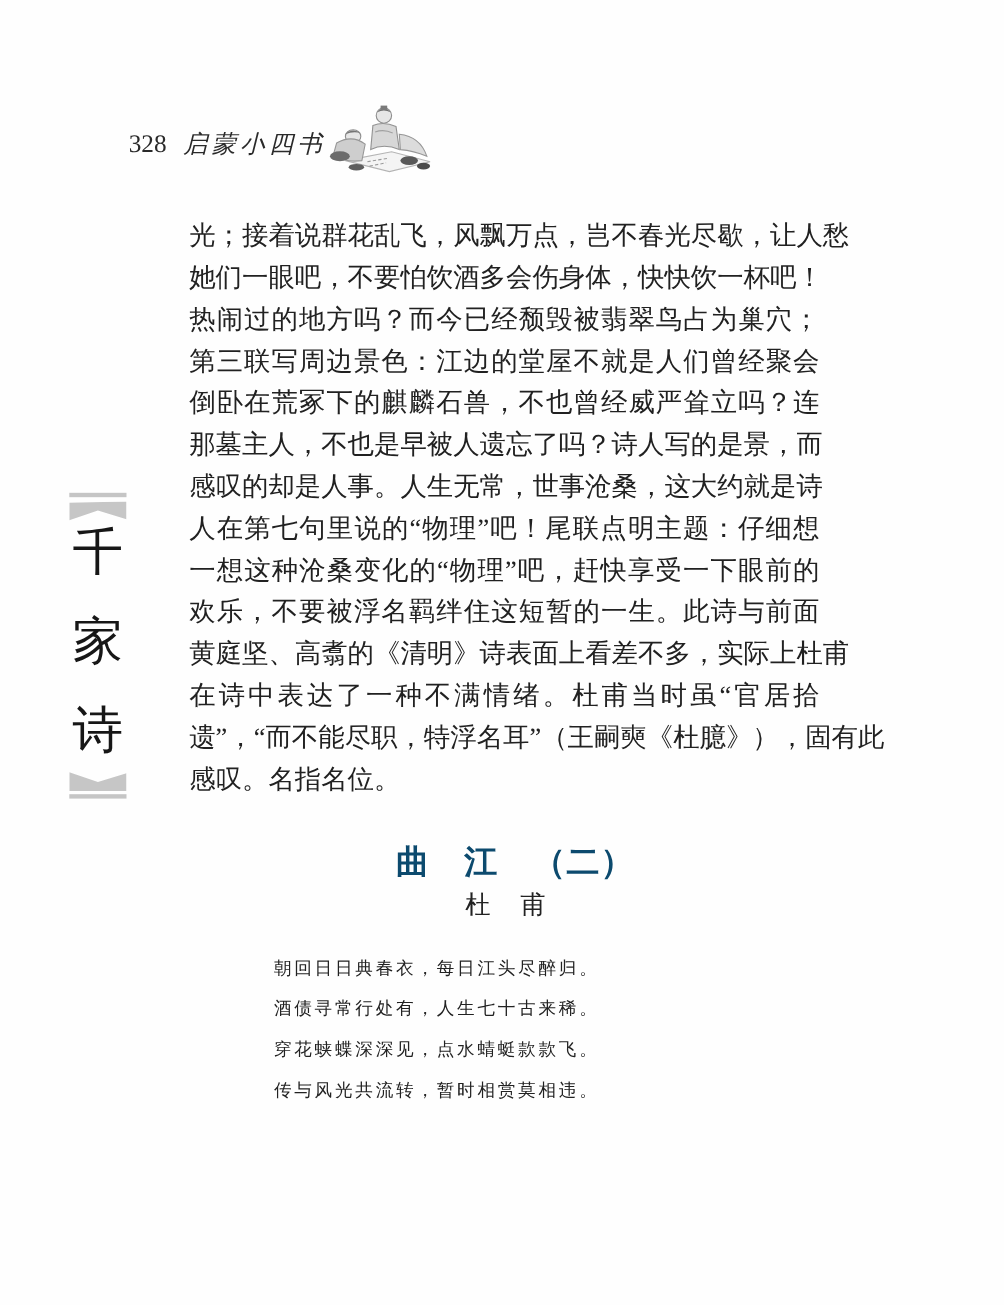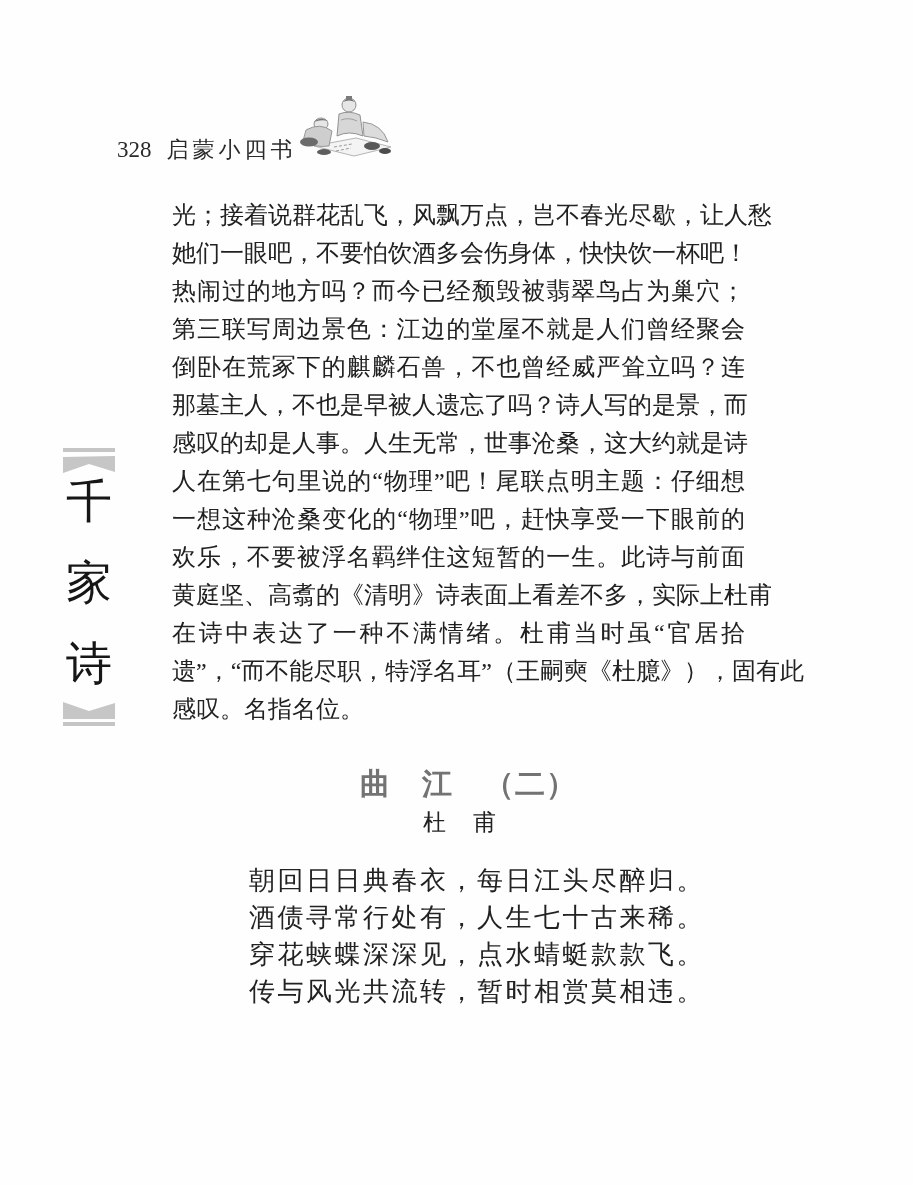--- a/index.html
+++ b/index.html
@@ -27,23 +27,23 @@
     align-items: baseline;
     gap: 15px;
     white-space: nowrap;
   }
   .page-num {
     font-size: 23px;
     color: #2a2a2a;
   }
   .book-title {
     font-size: 22px;
+    font-style: italic;
     letter-spacing: 4px;
     color: #2a2a2a;
-    margin-top: 19px;
   }
   .illustration {
     position: absolute;
     left: 294px;
     top: 94px;
   }
 
   
   .sidebar {
     position: absolute;
@@ -95,36 +95,36 @@
 
   
   .poem-title {
     position: absolute;
     left: 360px;
     top: 764px;
     font-size: 30px;
     font-weight: bold;
     letter-spacing: 1px;
     white-space: nowrap;
-    color: #737373;
+    color: #0c4a6e;
   }
   .poem-author {
     position: absolute;
     left: 423px;
     top: 807px;
     font-size: 23px;
     letter-spacing: 2px;
     white-space: nowrap;
     color: #222;
   }
   .poem {
     position: absolute;
     left: 249px;
     top: 862px;
-    font-size: 26px;
+    font-size: 16px;
     letter-spacing: 2.5px;
     color: #222;
   }
   .poem-line {
     height: 37px;
     line-height: 37px;
     white-space: nowrap;
   }
 </style>
 </head>

